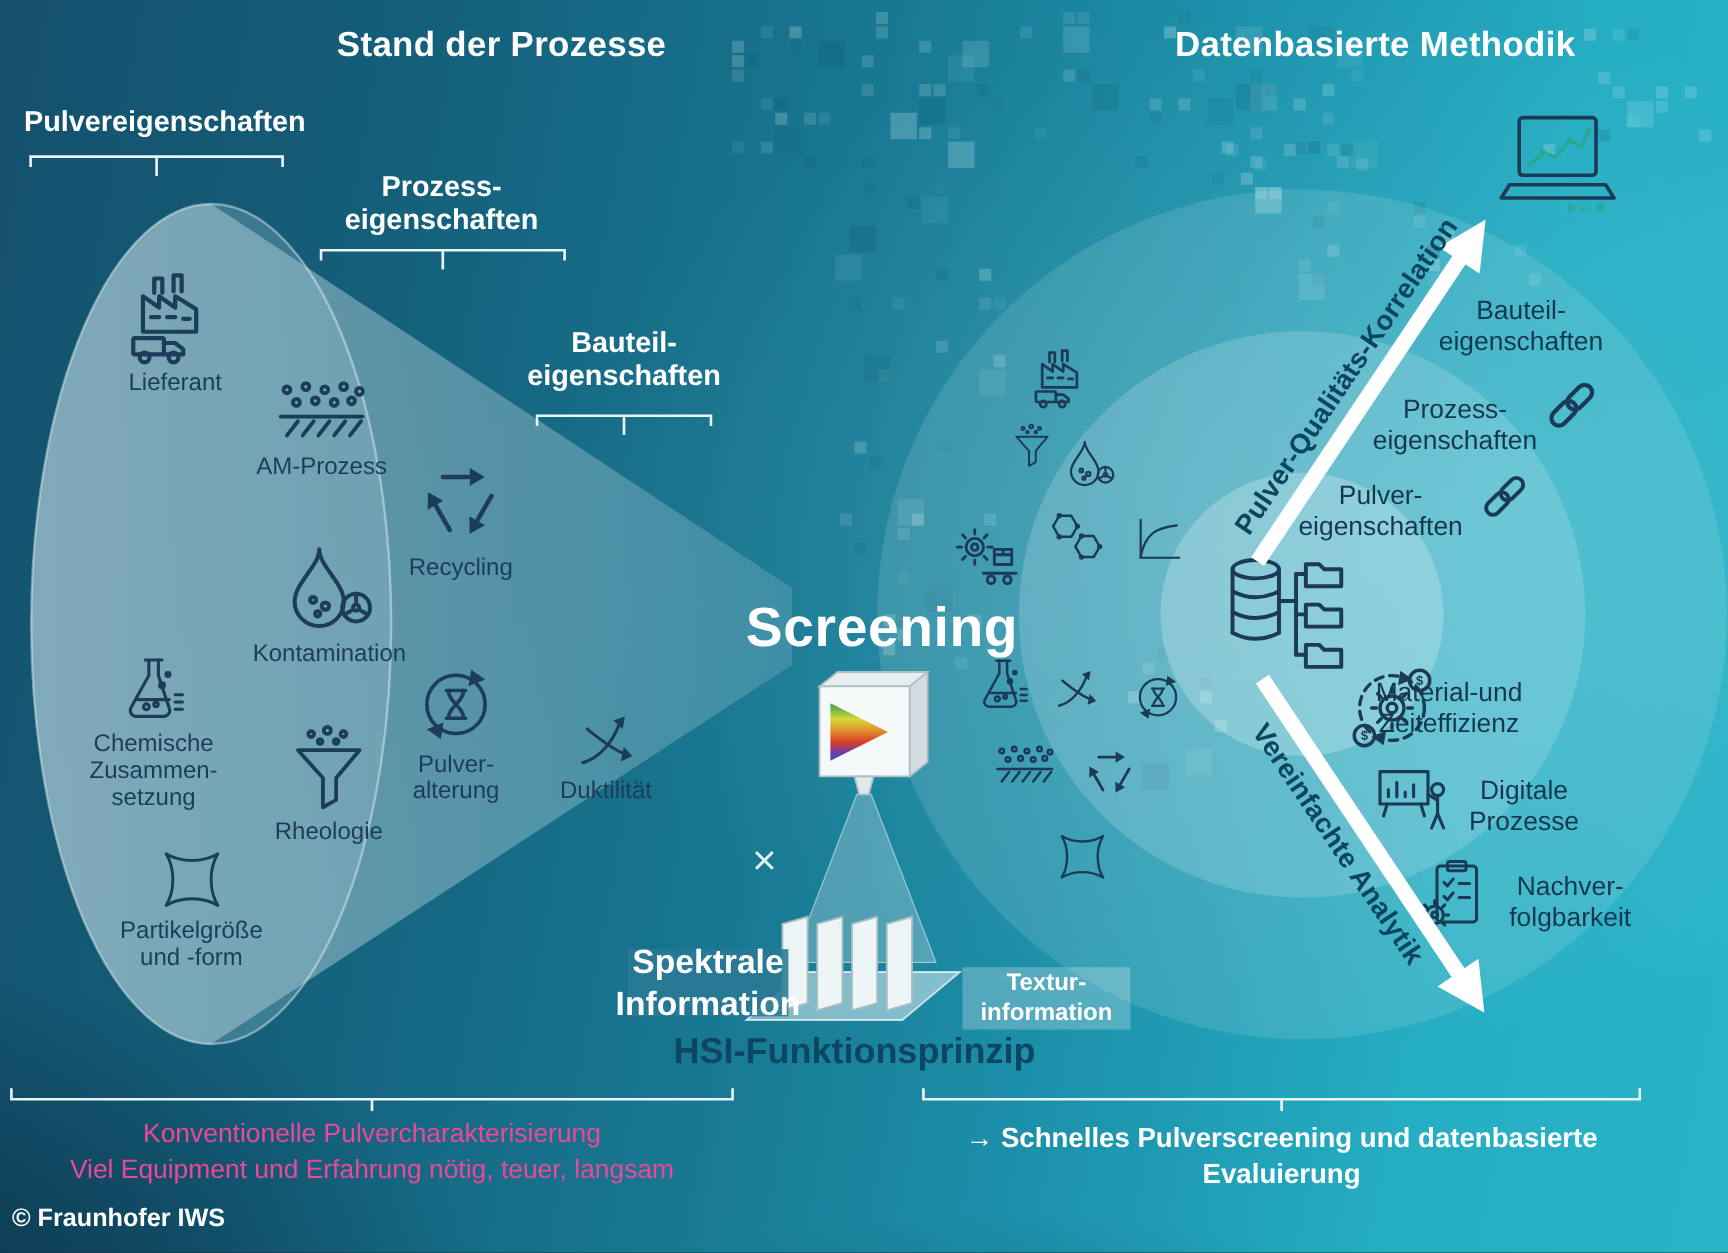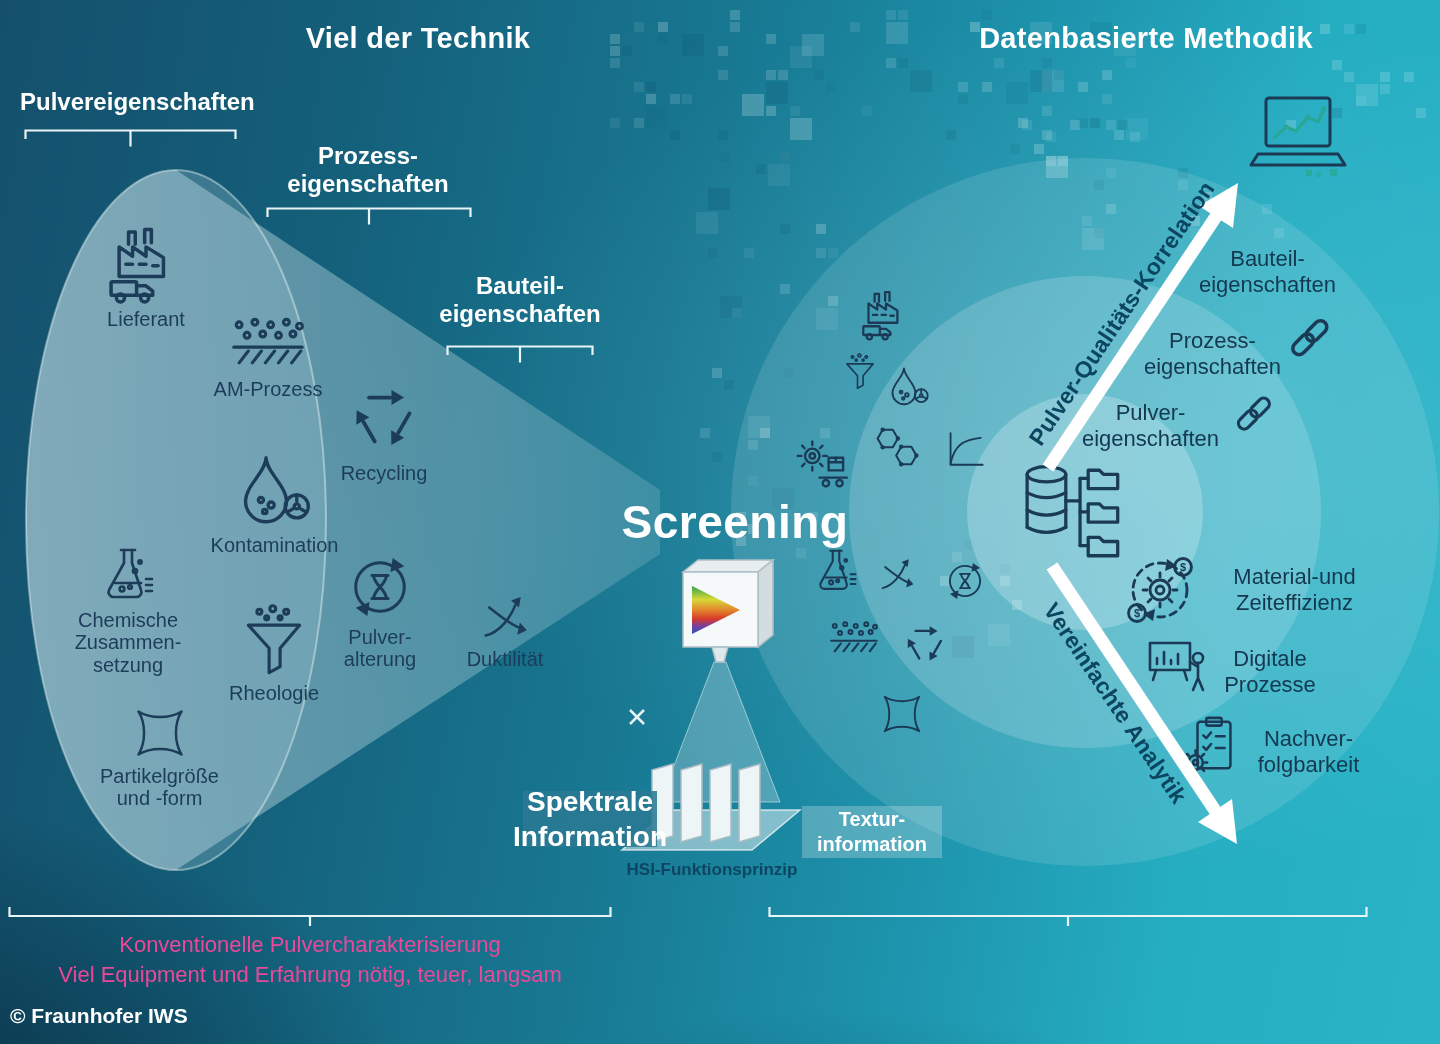--- a/index.html
+++ b/index.html
@@ -23,21 +23,21 @@
   .icon-navy{color:#1b3a56}
   .screening-text{position:absolute;left:465px;top:495px;width:540px;text-align:center;
                   font-size:46px;font-weight:bold;color:#fff;letter-spacing:0.5px}
   .spec-box{position:absolute;left:523px;top:791px;width:134px;height:56px;background:rgba(42,122,148,0.88);
             color:#fff;font-weight:bold;font-size:28px;line-height:1.25;display:flex;align-items:center;
             justify-content:center;text-align:center;white-space:pre-line}
   .tex-box{position:absolute;left:802px;top:806px;width:140px;height:52px;background:rgba(214,235,240,0.30);
            color:#fff;font-weight:bold;font-size:20px;line-height:1.25;display:flex;align-items:center;
            justify-content:center;text-align:center;white-space:pre-line}
   .hsi-caption{position:absolute;left:552px;top:860px;width:320px;text-align:center;
-               font-weight:bold;font-size:17px;color:#0d4663}
+               font-weight:bold;font-size:30px;color:#0d4663}
   .rlabel{position:absolute;color:#14384f;font-size:22px;font-weight:500;line-height:1.16;
           text-align:center;white-space:pre-line}
   .arrow-label{position:absolute;font-weight:bold;font-size:23px;color:#0b4560;text-align:center;letter-spacing:0.2px}
   #pqk{left:942px;top:300px;width:360px;transform:rotate(-56deg)}
   #va{left:985px;top:690px;width:260px;transform:rotate(56deg)}
   .fl{position:absolute;width:620px;text-align:center;font-size:22px;color:#ec4899;font-weight:400}
   .fr{position:absolute;left:758px;top:934px;width:620px;text-align:center;font-size:23px;
       color:#fff;font-weight:bold;white-space:pre-line;line-height:1.3}
   .copyright{position:absolute;left:10px;top:1004px;font-size:21px;font-weight:bold;color:#fff}
   .bracket{stroke:#e9f4f6;stroke-width:2.2;fill:none;stroke-linecap:square}
@@ -448,21 +448,21 @@
       <polygon points="112,95 128,95 124,110 116,110" fill="#dfe8ea" stroke="#aebfc6" stroke-width="1.5"></polygon>
     </g>
     <path d="M30 158 L44 172 M44 158 L30 172" stroke="#e6f1f4" stroke-width="2.5"></path>
   </svg>
   <div class="spec-box">Spektrale
 Information</div>
   <div class="tex-box">Textur-
 information</div>
   <div class="hsi-caption">HSI-Funktionsprinzip</div>
 
-  <div class="title" style="left:218px;top:22px;width:400px">Viel der Technik</div>
+  <div class="title" style="left:218px;top:22px;width:400px">Stand der Prozesse</div>
   <div class="title" style="left:946px;top:22px;width:400px">Datenbasierte Methodik</div>
 
   <div class="gheading" style="left:20px;top:88px">Pulvereigenschaften</div>
   <svg class="abs bracket" style="left:24px;top:129px" width="213" height="18">
       <path d="M1.5 1.5 H211.5 M1.5 1.5 V9 M211.5 1.5 V9 M106.5 1.5 V16.5"></path>
     </svg>
   <div class="gheading" style="left:268px;top:142px;width:200px;text-align:center">Prozess-
 eigenschaften</div>
   <svg class="abs bracket" style="left:266px;top:207px" width="206" height="18">
       <path d="M1.5 1.5 H204.5 M1.5 1.5 V9 M204.5 1.5 V9 M103 1.5 V16.5"></path>
@@ -603,29 +603,31 @@
   </svg>
   <div class="arrow-label" id="pqk">Pulver-Qualitäts-Korrelation</div>
   <div class="arrow-label" id="va">Vereinfachte Analytik</div>
 
   <div class="rlabel" style="left:1180px;top:246px;width:175px">Bauteil-
 eigenschaften</div>
   <div class="rlabel" style="left:1135px;top:328px;width:155px">Prozess-
 eigenschaften</div>
   <div class="rlabel" style="left:1068px;top:400px;width:165px">Pulver-
 eigenschaften</div>
-  <div class="rlabel" style="left:1217px;top:564px;width:155px">Material-und
+  <div class="rlabel" style="left:1130px;top:564px;width:155px">Material-und
 Zeiteffizienz</div>
   <div class="rlabel" style="left:1210px;top:646px;width:120px">Digitale
 Prozesse</div>
   <div class="rlabel" style="left:1246px;top:726px;width:125px">Nachver-
 folgbarkeit</div>
 
   <svg class="abs bracket" style="left:8px;top:906px" width="604" height="20">
       <path d="M1.5 10 H602.5 M1.5 10 V2 M602.5 10 V2 M302 10 V19"></path>
     </svg>
   <svg class="abs bracket" style="left:768px;top:906px" width="600" height="20">
       <path d="M1.5 10 H598.5 M1.5 10 V2 M598.5 10 V2 M300 10 V19"></path>
     </svg>
   <div class="fl" style="left:0;top:932px">Konventionelle Pulvercharakterisierung</div>
   <div class="fl" style="left:0;top:962px">Viel Equipment und Erfahrung nötig, teuer, langsam</div>
+  <div class="fr">→ Schnelles Pulverscreening und datenbasierte
+Evaluierung</div>
   <div class="copyright">© Fraunhofer IWS</div>
 </div>
 
 </body></html>

